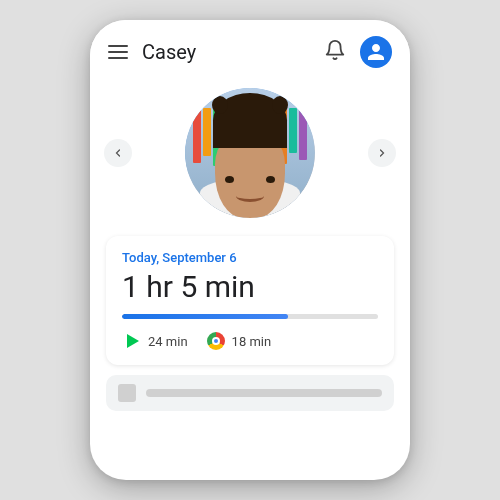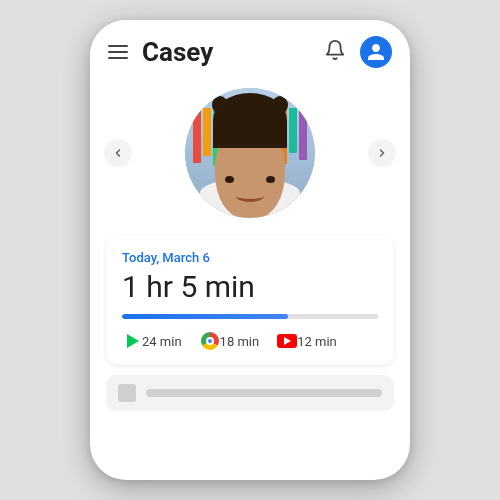--- a/index.html
+++ b/index.html
@@ -42,22 +42,22 @@
     }
     .hamburger-icon span {
       display: block;
       width: 20px;
       height: 2px;
       background: #444;
       border-radius: 2px;
     }
 
     .header-title {
-      font-size: 26px;
-      font-weight: 700;
+      font-size: 20px;
+      font-weight: 400;
       color: #202124;
       flex: 1;
     }
 
     .bell-icon {
       margin-right: 14px;
       cursor: pointer;
       color: #444;
       font-size: 20px;
     }
@@ -264,20 +264,21 @@
 
     .app-list {
       display: flex;
       gap: 18px;
       align-items: center;
     }
 
     .app-item {
       display: flex;
       align-items: center;
+      gap: 6px;
     }
 
     .app-icon {
       width: 20px;
       height: 20px;
       border-radius: 4px;
       display: flex;
       align-items: center;
       justify-content: center;
       font-size: 12px;
@@ -421,21 +422,21 @@
 
       <button class="carousel-btn right">
         <svg width="12" height="12" viewBox="0 0 24 24" fill="none" stroke="#555" stroke-width="2.5" stroke-linecap="round">
           <polyline points="9 18 15 12 9 6"></polyline>
         </svg>
       </button>
     </div>
   </div>
 
   <div class="stats-card">
-    <div class="stats-date">Today, March 6</div>
+    <div class="stats-date">Today, September 6</div>
     <div class="stats-time">1 hr 5 min</div>
     <div class="progress-bar-bg">
       <div class="progress-bar-fill" style="width: 65%"></div>
     </div>
     <div class="app-list">
 
       <div class="app-item">
         <div class="app-icon">
           <div class="play-icon"></div>
         </div>
@@ -444,28 +445,20 @@
 
       <div class="app-item">
         <div class="app-icon">
           <div class="chrome-icon">
             <div class="chrome-center"></div>
           </div>
         </div>
         <span class="app-time">18 min</span>
       </div>
 
-      <div class="app-item">
-        <div class="app-icon">
-          <div class="youtube-icon">
-            <div class="youtube-play"></div>
-          </div>
-        </div>
-        <span class="app-time">12 min</span>
-      </div>
 
     </div>
   </div>
 
   <div class="bottom-card">
     <div class="bottom-card-square"></div>
     <div class="bottom-card-line"></div>
   </div>
 
 </div>

